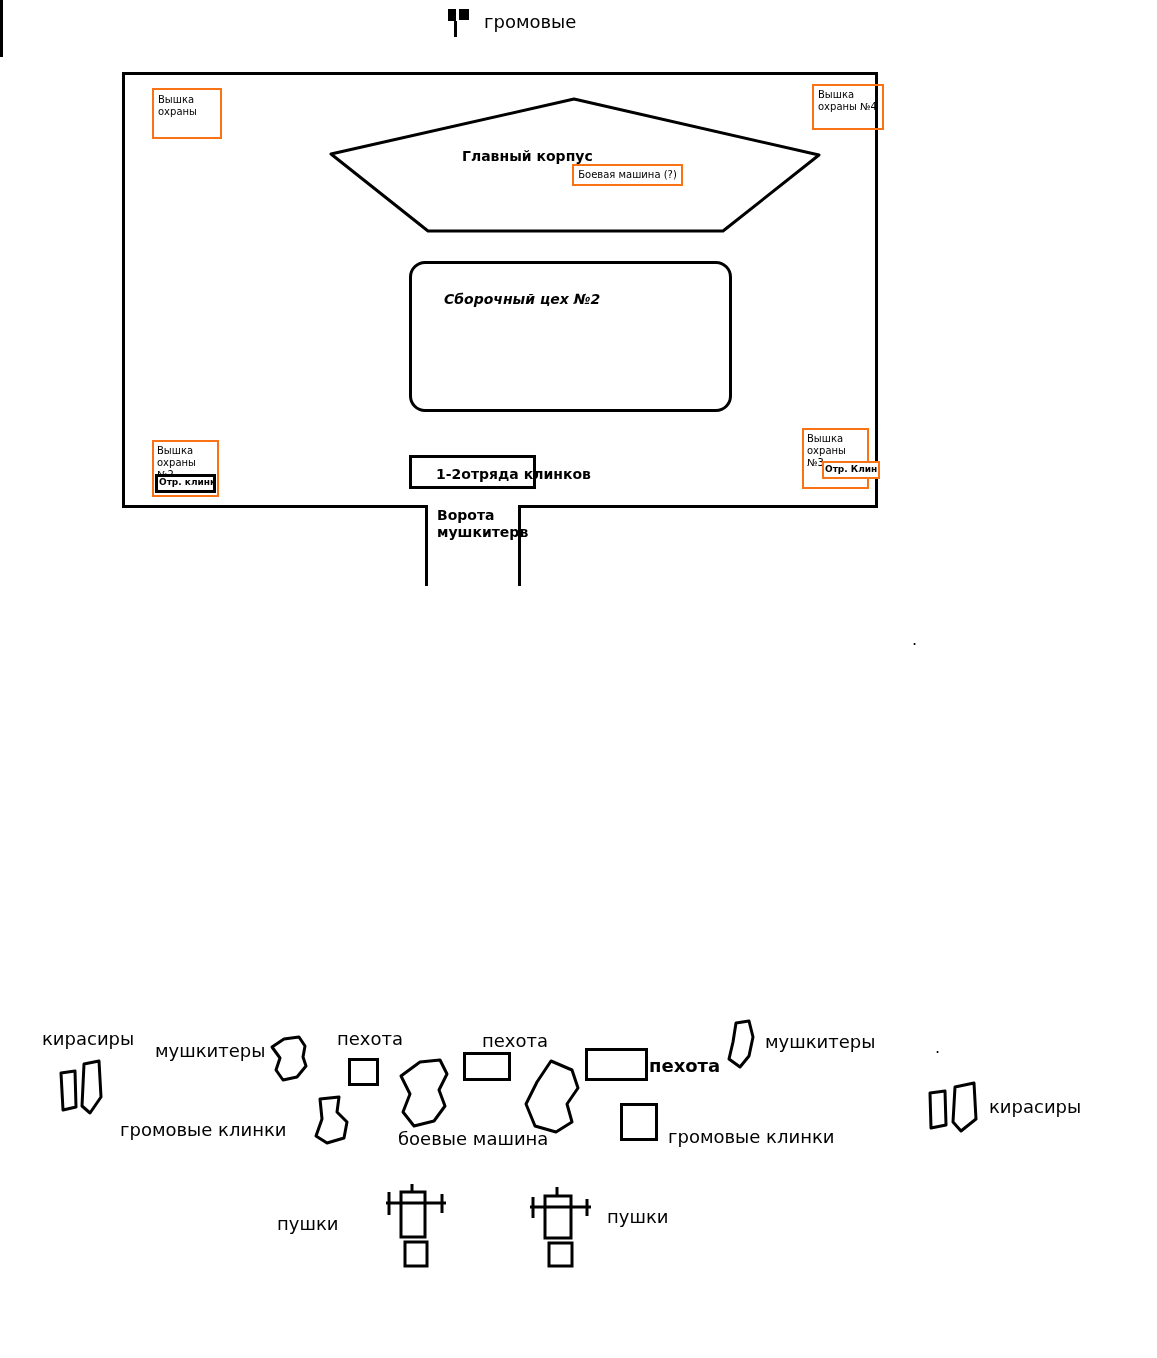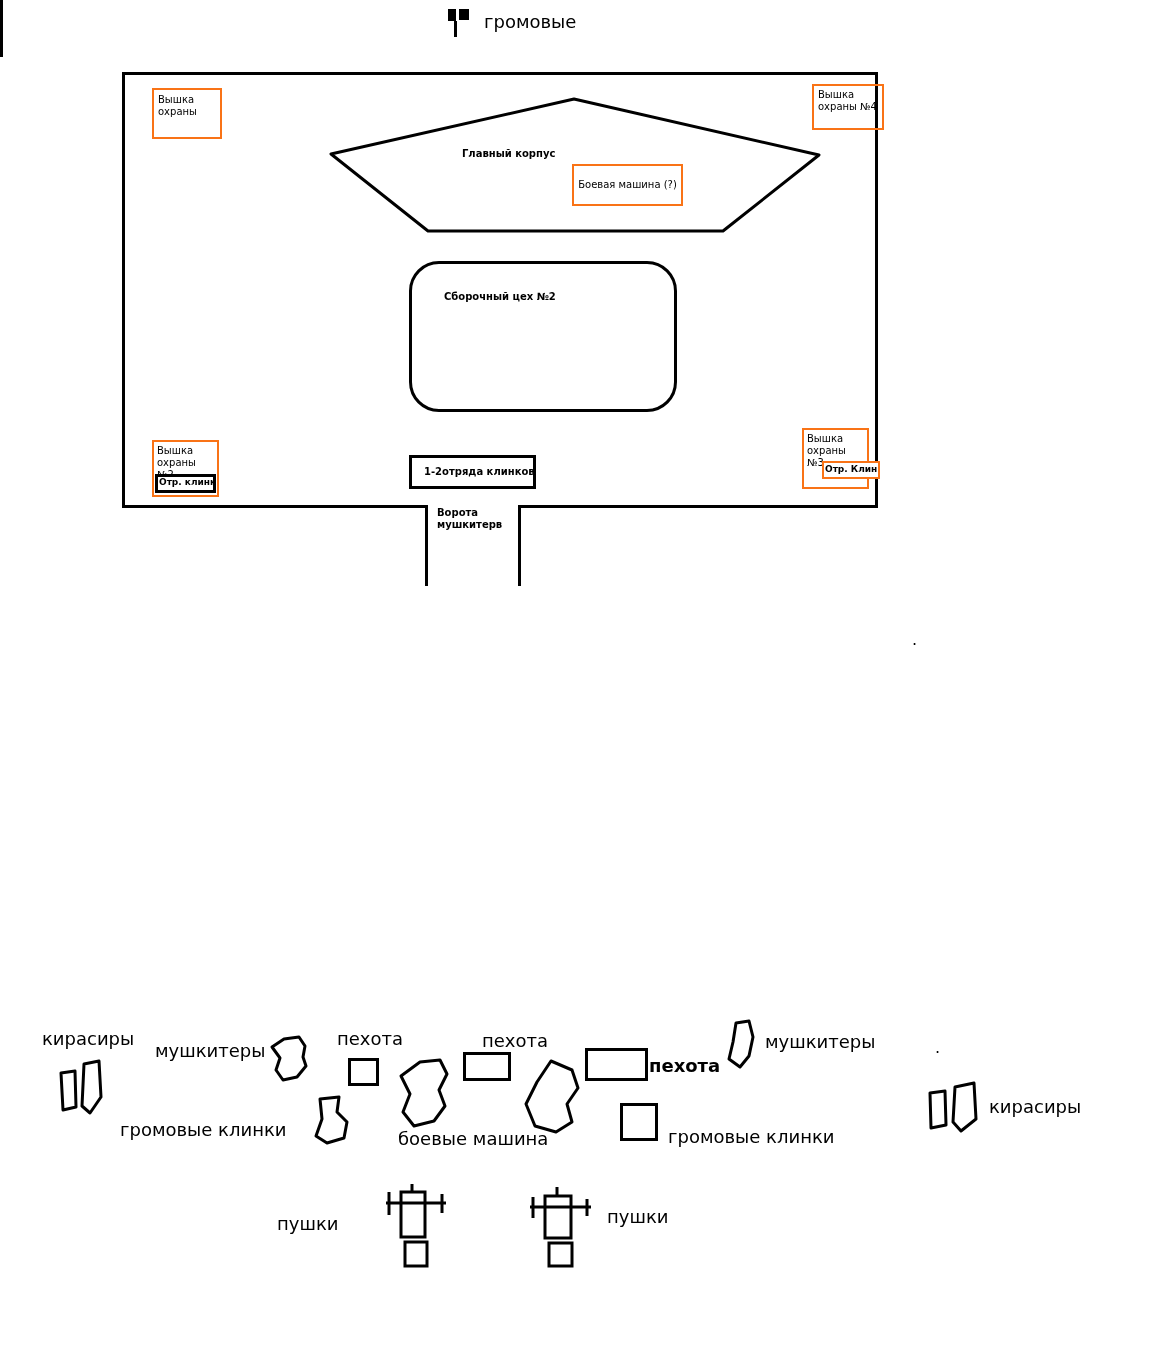--- a/index.html
+++ b/index.html
@@ -8,21 +8,21 @@
     width: 1157px; height: 1358px;
     font-family: "DejaVu Sans", "Liberation Sans", sans-serif;
     color: #000;
   }
   .stage { position: relative; width: 1157px; height: 1358px; background: #fff; overflow: hidden; }
   .abs { position: absolute; }
   .ink { background: #000; }
   .b3 { border: 3px solid #000; }
   .b2 { border: 2px solid #f97316; margin-left: 13px; }
   .t10  { font-size: 10px; line-height: 1.2; }
-  .t10b { font-size: 10px; line-height: 1.2; font-weight: 700; }
+  .t10b { font-size: 14px; line-height: 1.2; font-weight: 700; }
   .t9b  { font-size: 9px;  line-height: 1.1; font-weight: 700; overflow: hidden; white-space: nowrap; }
   .t18  { font-size: 18px; line-height: 1.2; }
   .t18b { font-size: 18px; line-height: 1.2; font-weight: 700; }
   .center { display: flex; align-items: center; justify-content: center; text-align: center; }
   .shape-svg { position: absolute; left: 0; top: 0; }
 </style>
 </head>
 <body>
 
 <div class="stage">
@@ -93,31 +93,31 @@
   </div>
 
   <div class="abs b2 t10" style="left:789px;top:428px;width:67px;height:61px;padding:3px 3px;">
     <span>Вышка охраны №3</span>
     <div class="abs b2 t9b" style="left:5px;top:31px;width:58px;height:18px;background:#fff;padding:2px 1px;">
       <span>Отр. Клинков</span>
     </div>
   </div>
 
   <div class="abs t10b" style="left:462px;top:148px;">Главный корпус</div>
-  <div class="abs b2 t10 center" style="left:559px;top:164px;width:111px;height:42px;">
+  <div class="abs b2 t10 center" style="left:559px;top:164px;width:111px;height:22px;">
     <span>Боевая машина (?)</span>
   </div>
 
 
-  <div class="abs b3" style="left:409px;top:261px;width:268px;height:151px;border-radius:30px;">
+  <div class="abs b3" style="left:409px;top:261px;width:323px;height:151px;border-radius:16px;font-style:italic;">
     <span class="abs t10b" style="left:32px;top:27px;">Сборочный цех №2</span>
   </div>
 
   <div class="abs b3" style="left:409px;top:455px;width:127px;height:34px;">
-    <span class="abs t10b" style="left:12px;top:8px;white-space:nowrap;">1-2отряда клинков</span>
+    <span class="abs t10b" style="left:24px;top:8px;white-space:nowrap;">1-2отряда клинков</span>
   </div>
 
   <div class="abs t10b" style="left:437px;top:507px;width:64px;">Ворота мушкитерв</div>
 
   <span class="abs" style="left:912px;top:632px;font-size:16px;line-height:1;">.</span>
   <span class="abs" style="left:935px;top:1040px;font-size:16px;line-height:1;">.</span>
 
   <div class="abs t18" style="left:42px;top:1028px;">кирасиры</div>
   <div class="abs t18" style="left:155px;top:1040px;">мушкитеры</div>
   <div class="abs t18" style="left:337px;top:1028px;">пехота</div>

